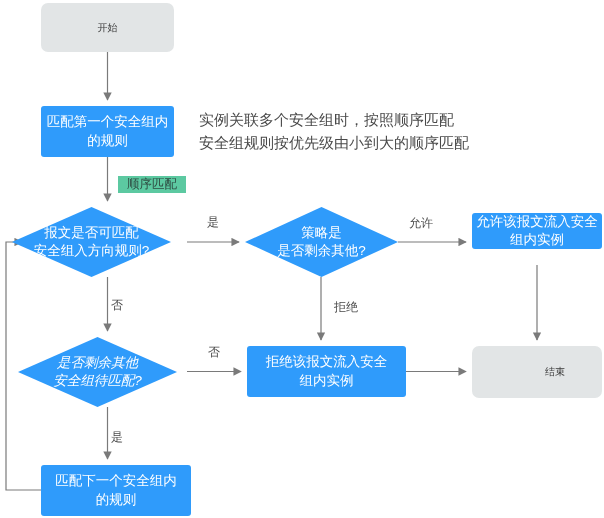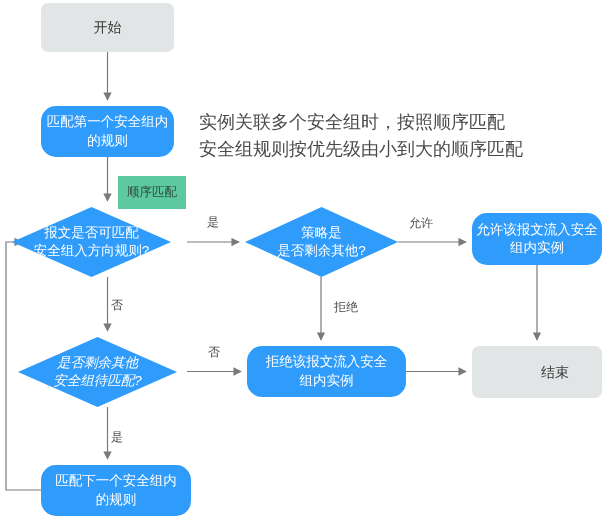--- a/index.html
+++ b/index.html
@@ -30,26 +30,26 @@
     justify-content: center;
     text-align: center;
     line-height: 1.35;
     white-space: pre-line;
     z-index: 2;
   }
   .node-terminal {
     background: #e2e5e6;
     color: #3a3a3a;
     border-radius: 7px;
-    font-size: 14px;
+    font-size: 10px;
   }
   .node-process {
     background: #2f9bfb;
     color: #ffffff;
-    border-radius: 15px;
+    border-radius: 3px;
     font-size: 13.5px;
   }
   .node-decision {
     background: transparent;
     color: #ffffff;
     font-size: 13.5px;
   }
   .node-decision .diamond-shape {
     position: absolute;
     left: 0;
@@ -70,27 +70,27 @@
     font-size: 12px;
     color: #4a4a4a;
     z-index: 3;
     white-space: nowrap;
   }
   .badge {
     position: absolute;
     background: #5cc9a1;
     color: #2e4c42;
     font-size: 12.5px;
-    padding: 8px 9px;
+    padding: 0 9px;
     z-index: 3;
     white-space: nowrap;
   }
   .annotation {
     position: absolute;
-    font-size: 18px;
+    font-size: 15px;
     color: #4a4a4a;
     line-height: 1.5;
     white-space: pre-line;
     z-index: 3;
   }
 </style>
 </head>
 <body>
 
 <div id="canvas">
@@ -143,21 +143,21 @@
   <div class="node node-decision" style="left:245px; top:207px; width:153px; height:70px;">
     <span class="diamond-shape"></span>
     <span class="diamond-text">策略是
 是否剩余其他?</span>
   </div>
 
   <div class="edge-label" style="left:409px; top:215px;">允许</div>
 
   <div class="edge-label" style="left:334px; top:299px;">拒绝</div>
 
-  <div class="node node-process" style="left:472px; top:213px; width:130px; height:52px;">
+  <div class="node node-process" style="left:472px; top:213px; width:130px; height:36px;">
     <span>允许该报文流入安全
 组内实例</span>
   </div>
 
   <div class="node node-decision" style="left:18px; top:337px; width:159px; height:70px;font-style:italic;">
     <span class="diamond-shape"></span>
     <span class="diamond-text">是否剩余其他
 安全组待匹配?</span>
   </div>
 

